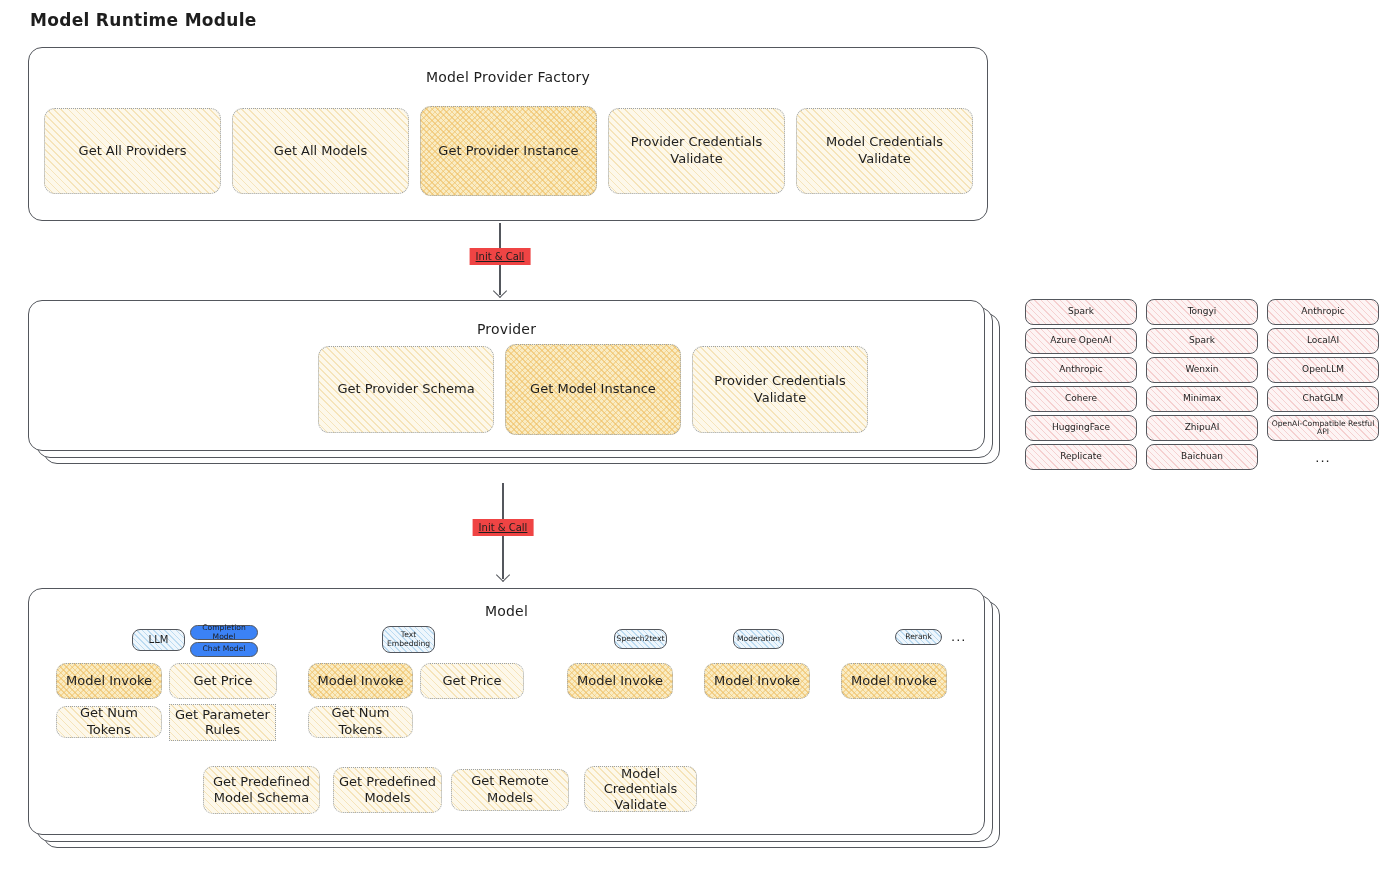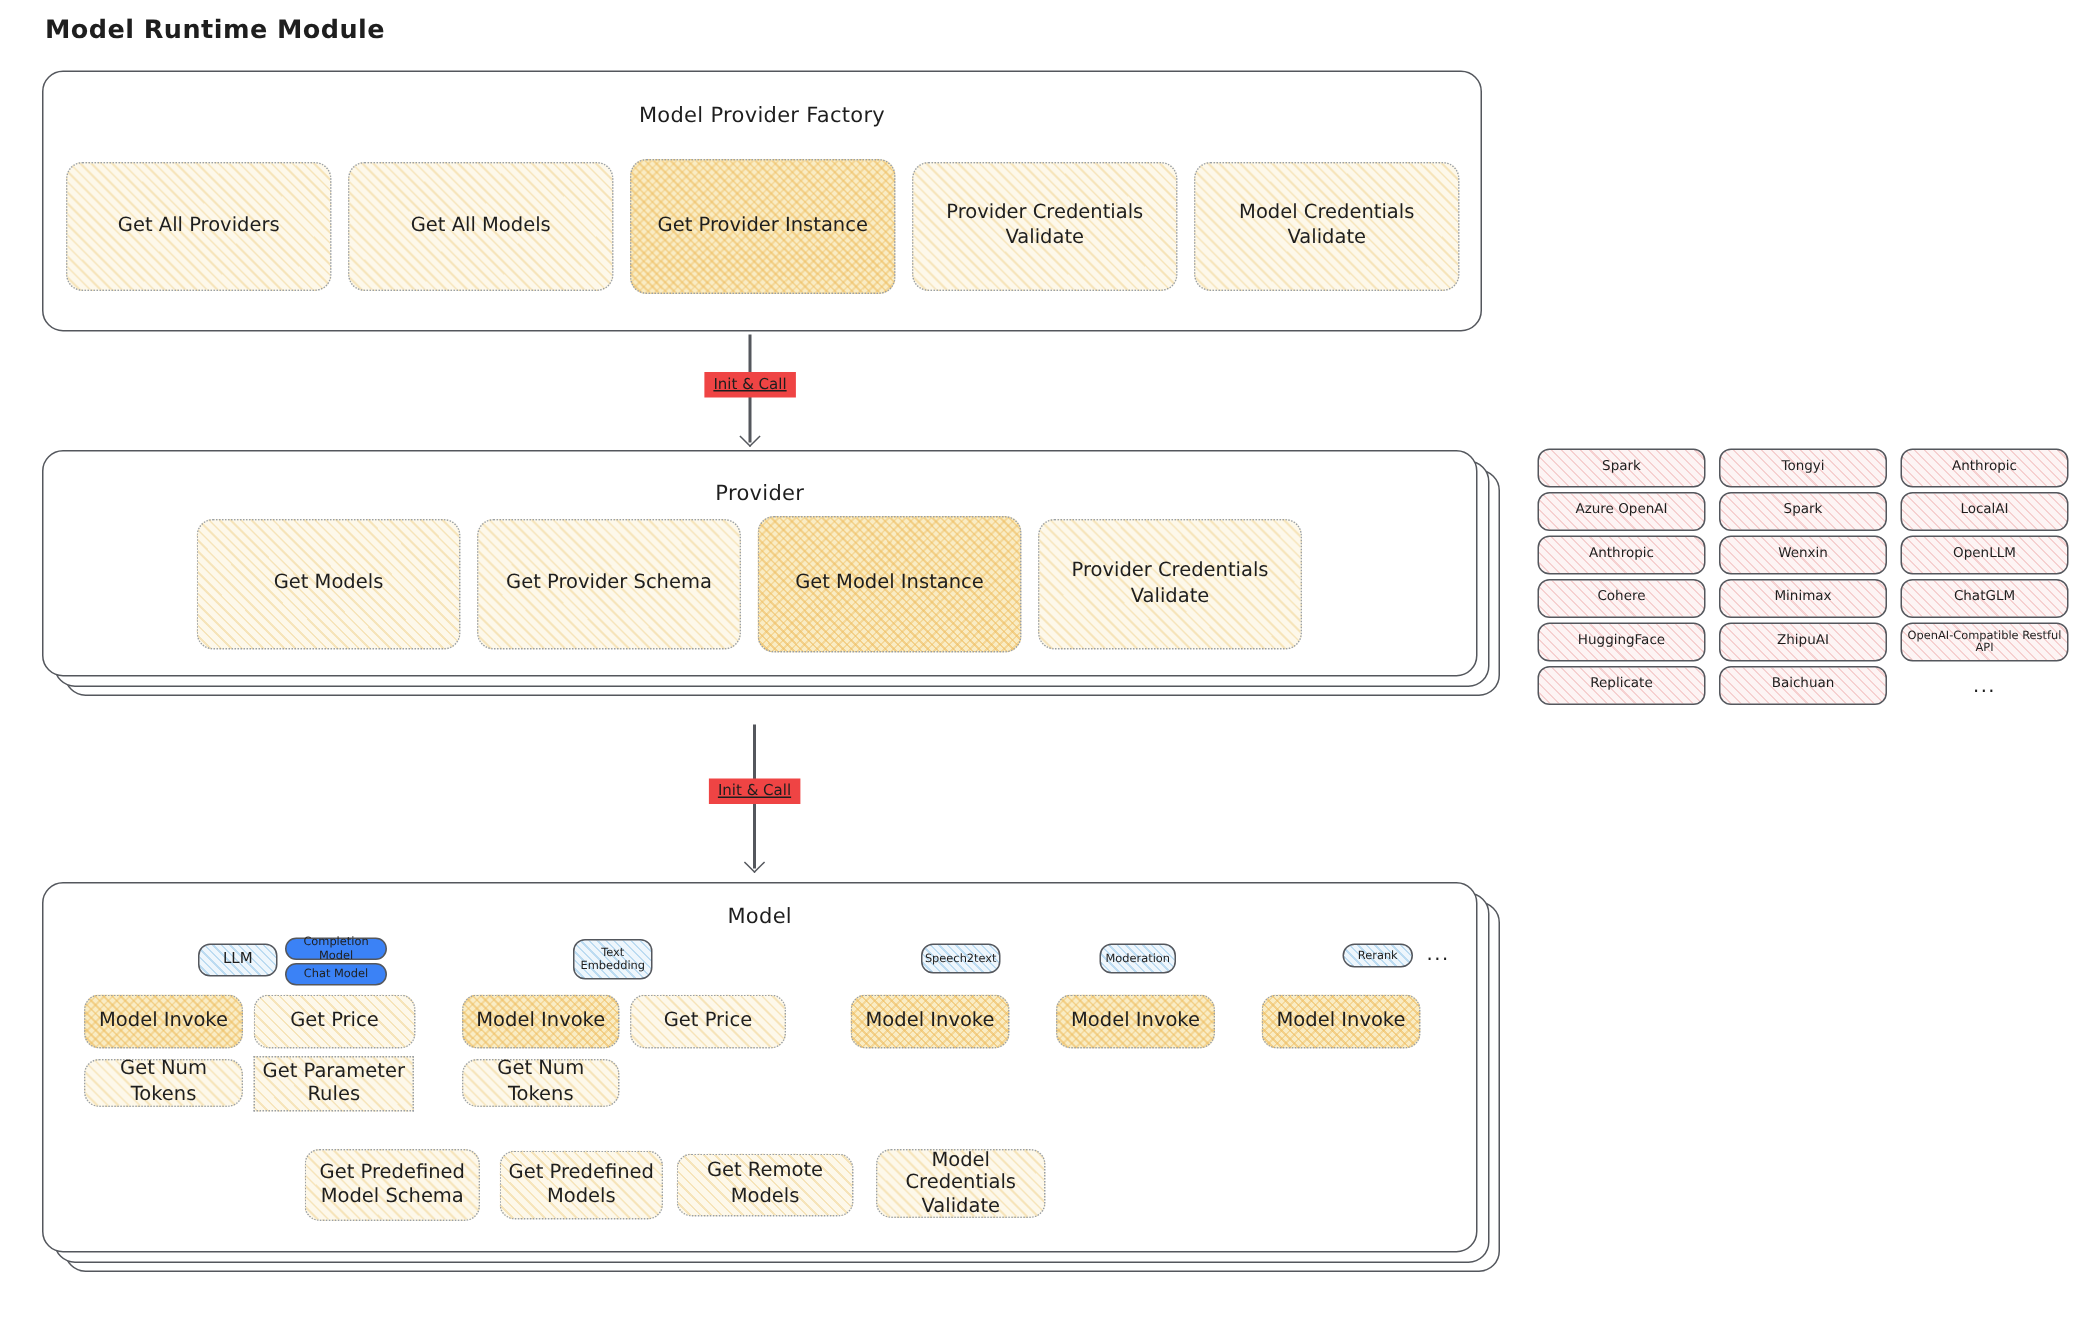--- a/index.html
+++ b/index.html
@@ -102,21 +102,20 @@
   <div class="arrow" style="left:495px; top:223px; width:10px; height:72px;">
     <div class="arrow-line"></div>
     <div class="arrow-head"></div>
     <div class="arrow-label" style="top:25px;">Init &amp; Call</div>
   </div>
 
   <div class="stack-layer" style="left:43px; top:313px; width:957px; height:151px;"></div>
   <div class="stack-layer" style="left:36px; top:307px; width:957px; height:151px;"></div>
   <div class="container" style="left:28px; top:300px; width:957px; height:151px;">
     <div class="box-title" style="margin-top:20px;">Provider</div>
-    <div class="btn fill-yellow" style="left:102px; top:45px; width:176px; height:87px;">Get Models</div>
     <div class="btn fill-yellow" style="left:289px; top:45px; width:176px; height:87px;">Get Provider Schema</div>
     <div class="btn fill-orange" style="left:476px; top:43px; width:176px; height:91px;">Get Model Instance</div>
     <div class="btn fill-yellow" style="left:663px; top:45px; width:176px; height:87px;">Provider Credentials Validate</div>
   </div>
 
   <div class="pgrid">
     <div class="pcell">Spark</div>
     <div class="pcell">Tongyi</div>
     <div class="pcell">Anthropic</div>
     <div class="pcell">Azure OpenAI</div>

